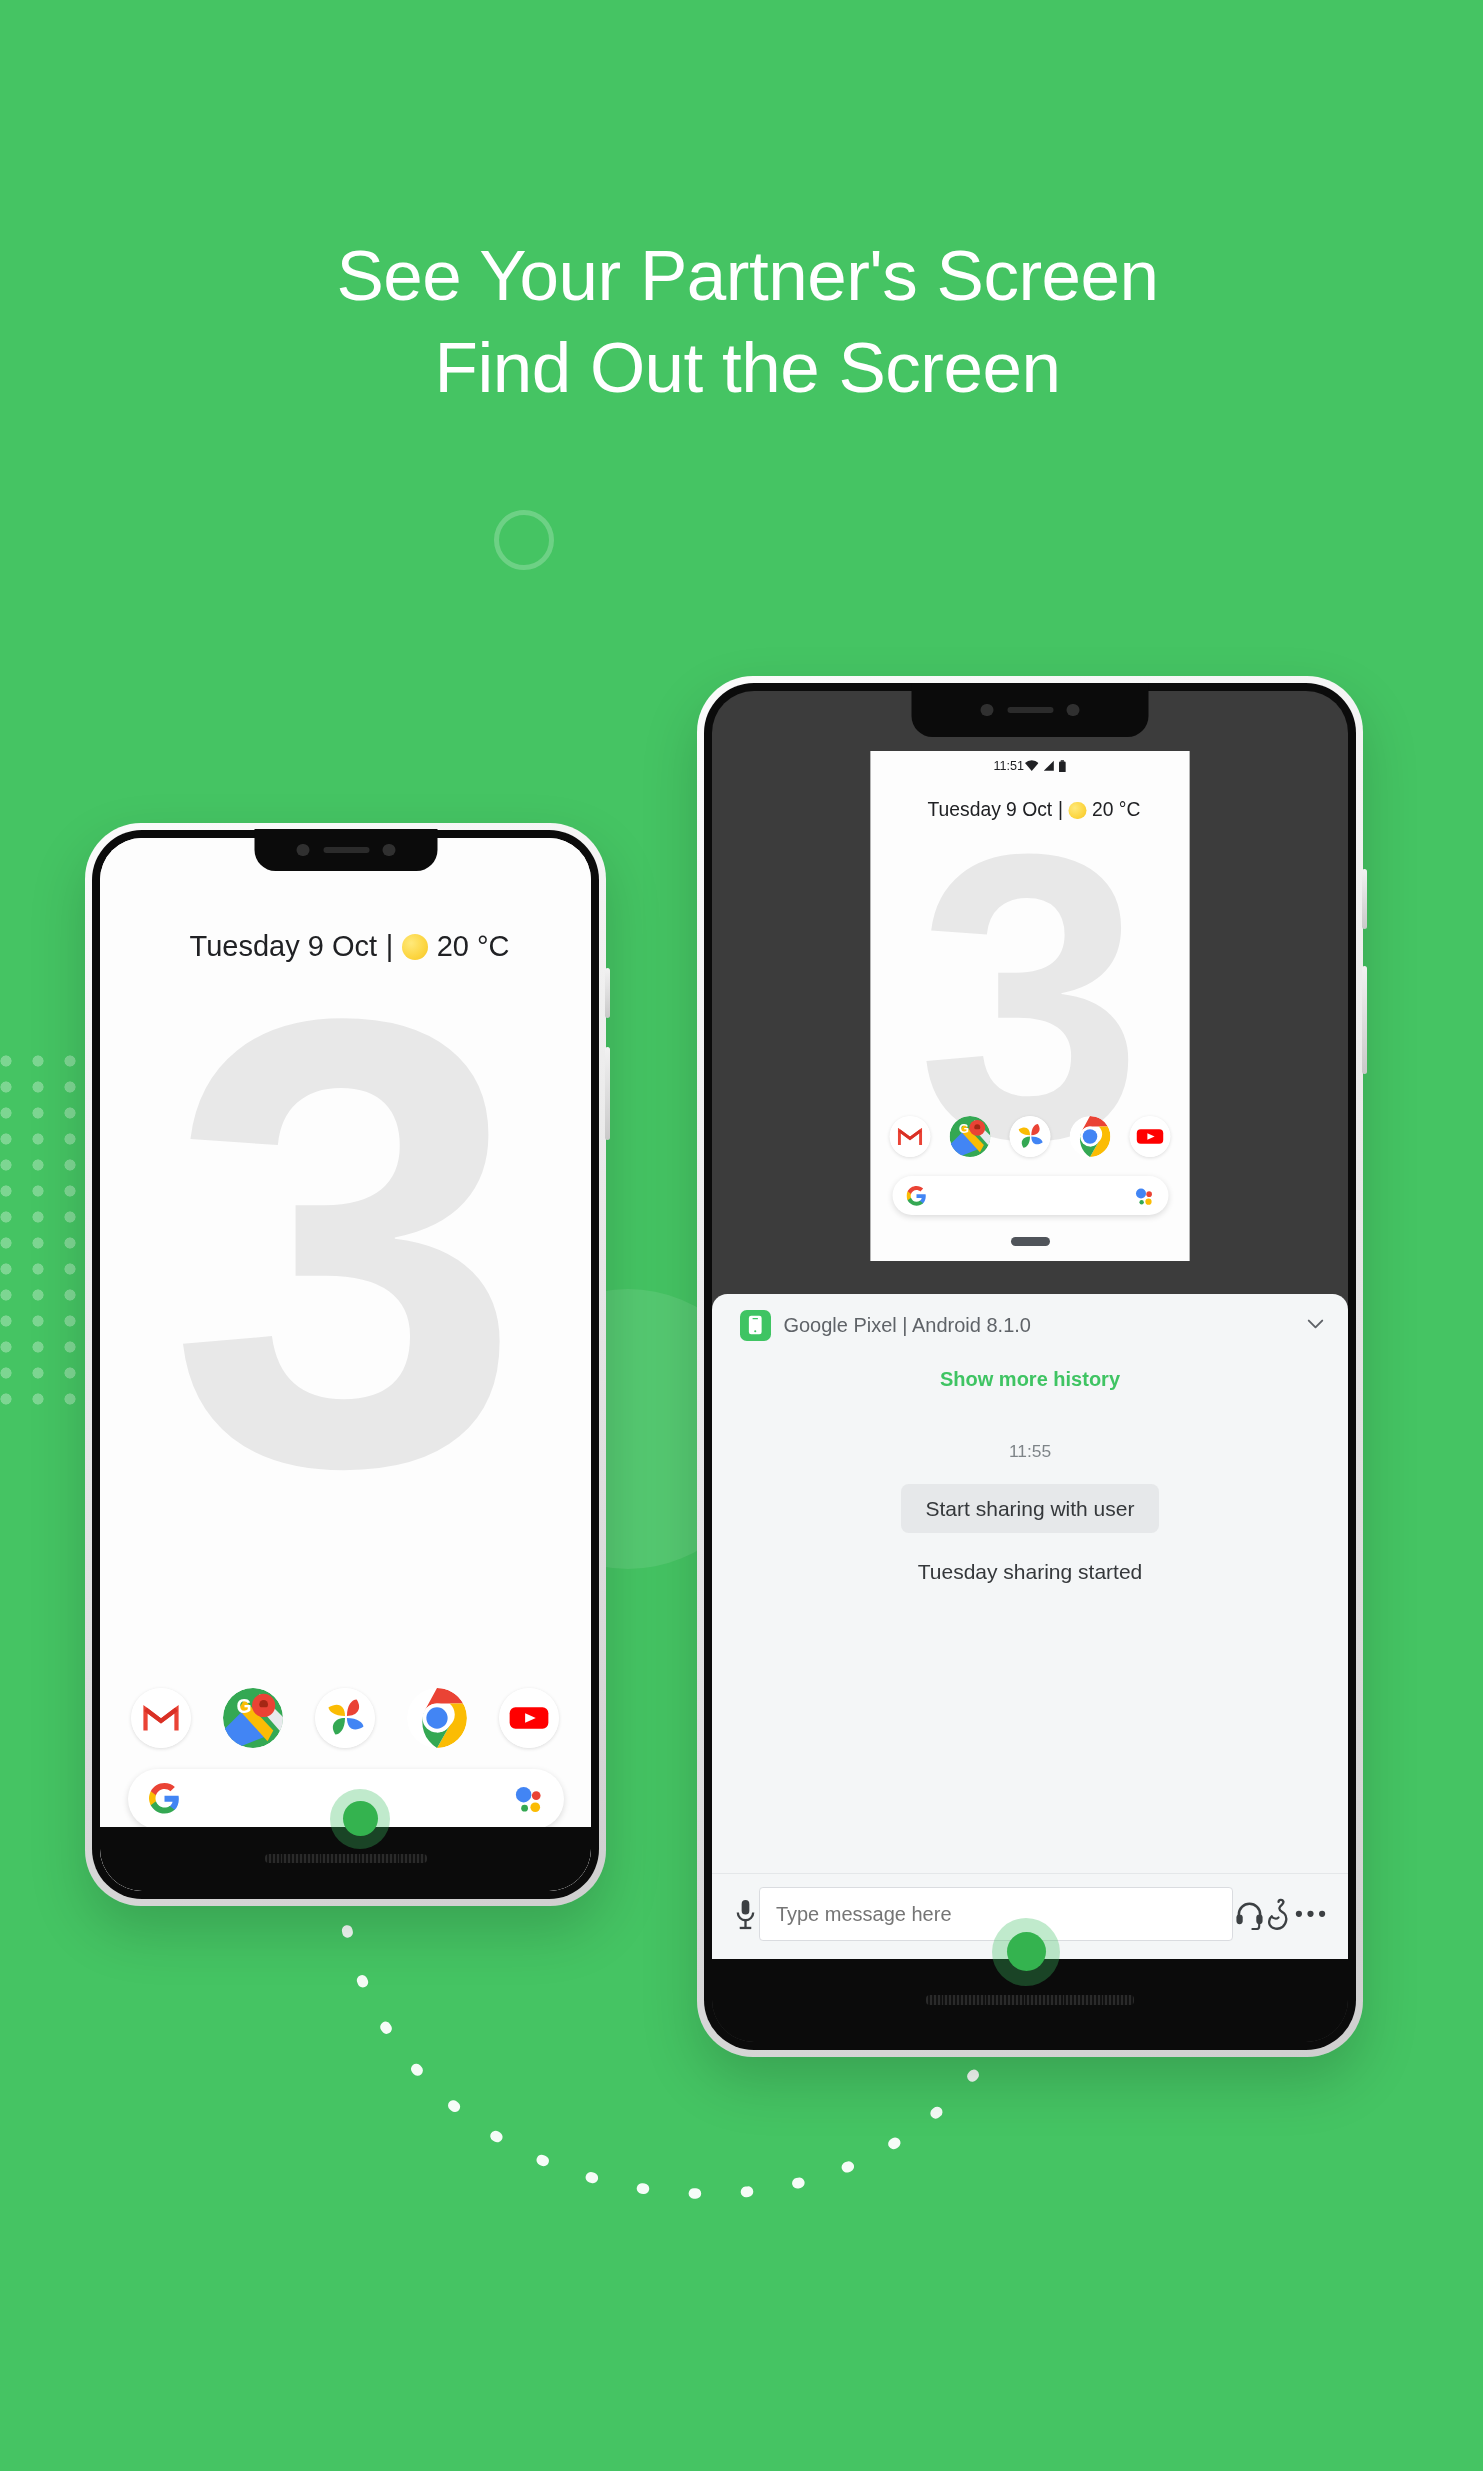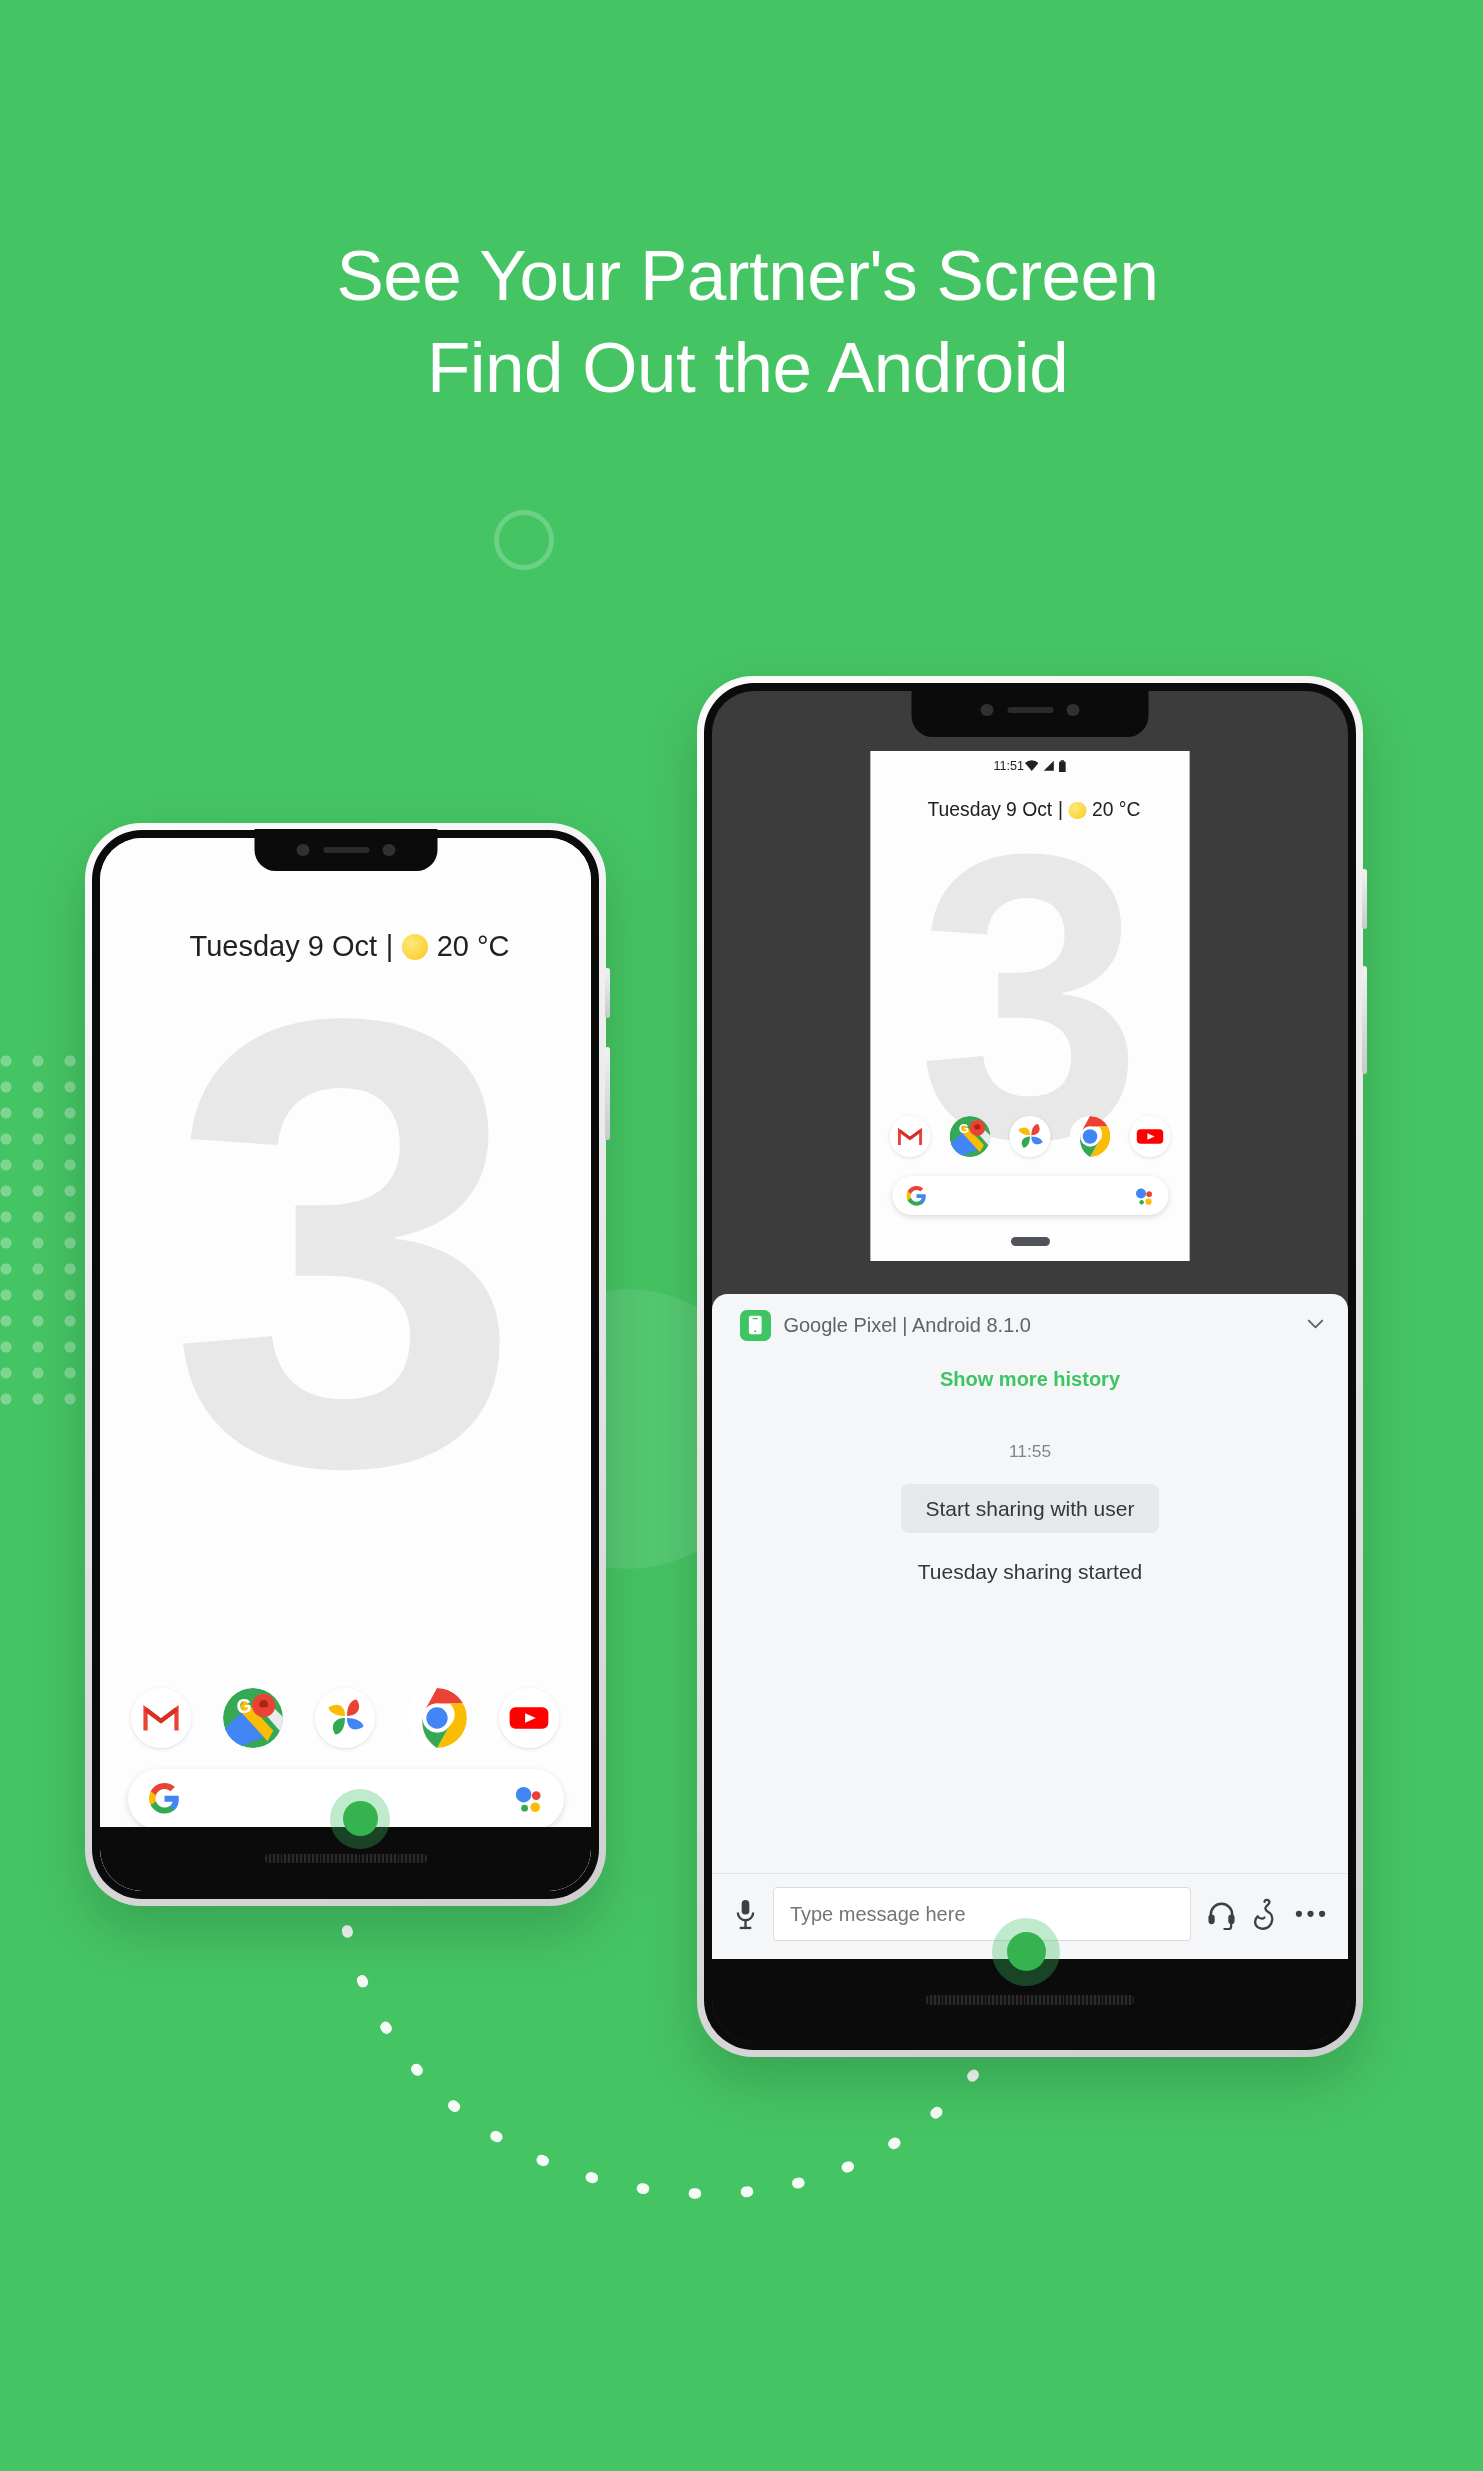--- a/index.html
+++ b/index.html
@@ -361,21 +361,21 @@
     color: #35383b;
     margin-bottom: 27px;
   }
   #chat-status-msg {
     font-size: 21px;
     color: #35383b;
   }
   #chat-input-bar {
     display: flex;
     align-items: center;
-    gap: 15px;
+    gap: 1px;
     padding: 13.5px 21px 17.4px 21px;
     border-top: 1px solid #e4e7e9;
   }
   #message-input {
     flex: 1;
     height: 54px;
     border: 1px solid #dadce0;
     border-radius: 3.9px;
     background: #fff;
     font-size: 20px;
@@ -392,21 +392,21 @@
 <div id="dot-grid"></div>
 <div id="ring-decoration"></div>
 <div id="glow-circle"></div>
 
 <svg id="dotted-path" viewBox="0 0 1536 420" fill="none">
   <path d="M358 12 C 330 170, 440 340, 640 382 C 840 424, 1010 330, 1070 160" stroke="#ffffff" stroke-width="11" stroke-linecap="round" stroke-dasharray="2 52" opacity="0.95"></path>
 </svg>
 
 <h1 id="headline">
   <span class="line">See Your Partner's Screen</span>
-  <span class="line">Find Out the Android</span>
+  <span class="line">Find Out the Screen</span>
 </h1>
 
 <div class="phone" id="phone-left">
   <div class="side-btn" style="top:145px;height:50px;"></div>
   <div class="side-btn" style="top:224px;height:93px;"></div>
   <div class="phone-inner">
     <div class="phone-screen">
 
       <div class="home">
 

